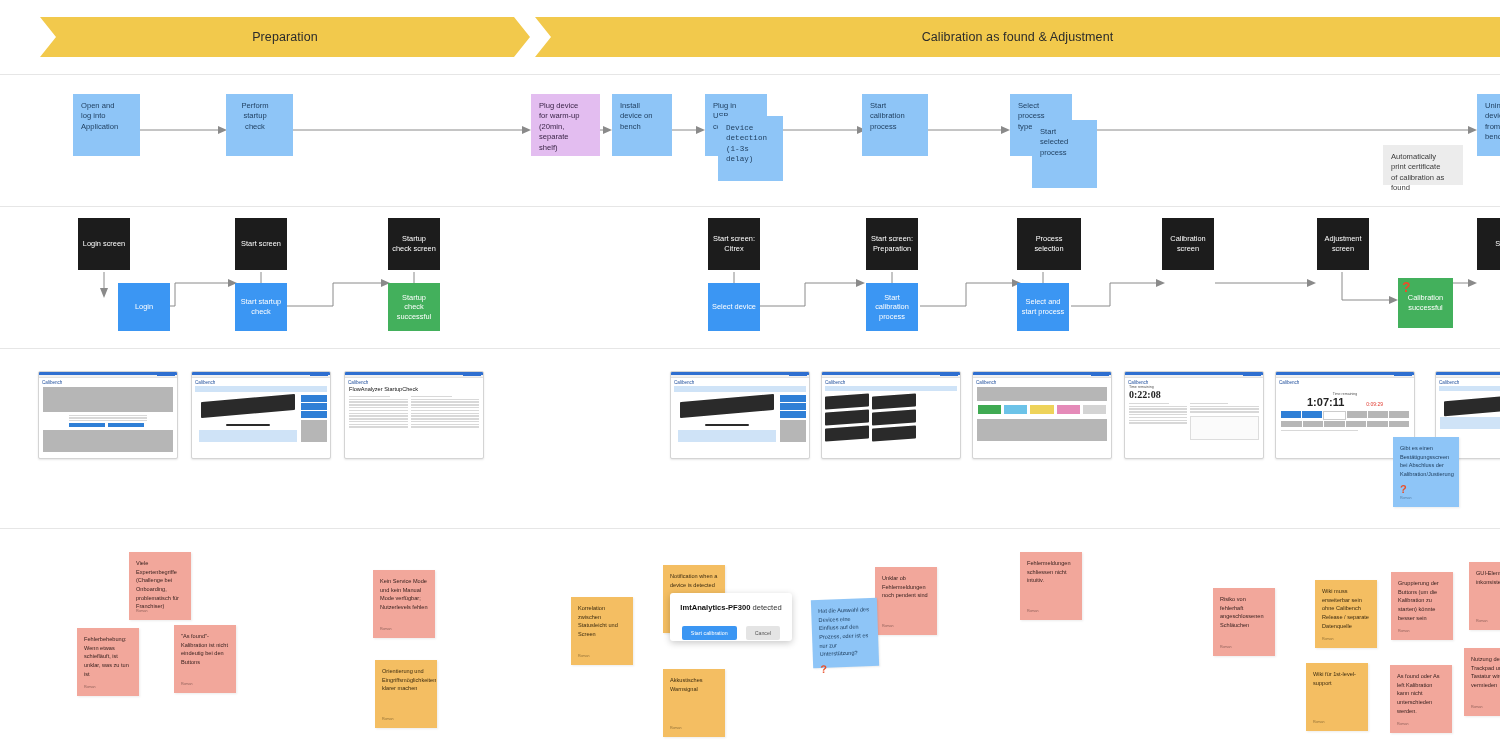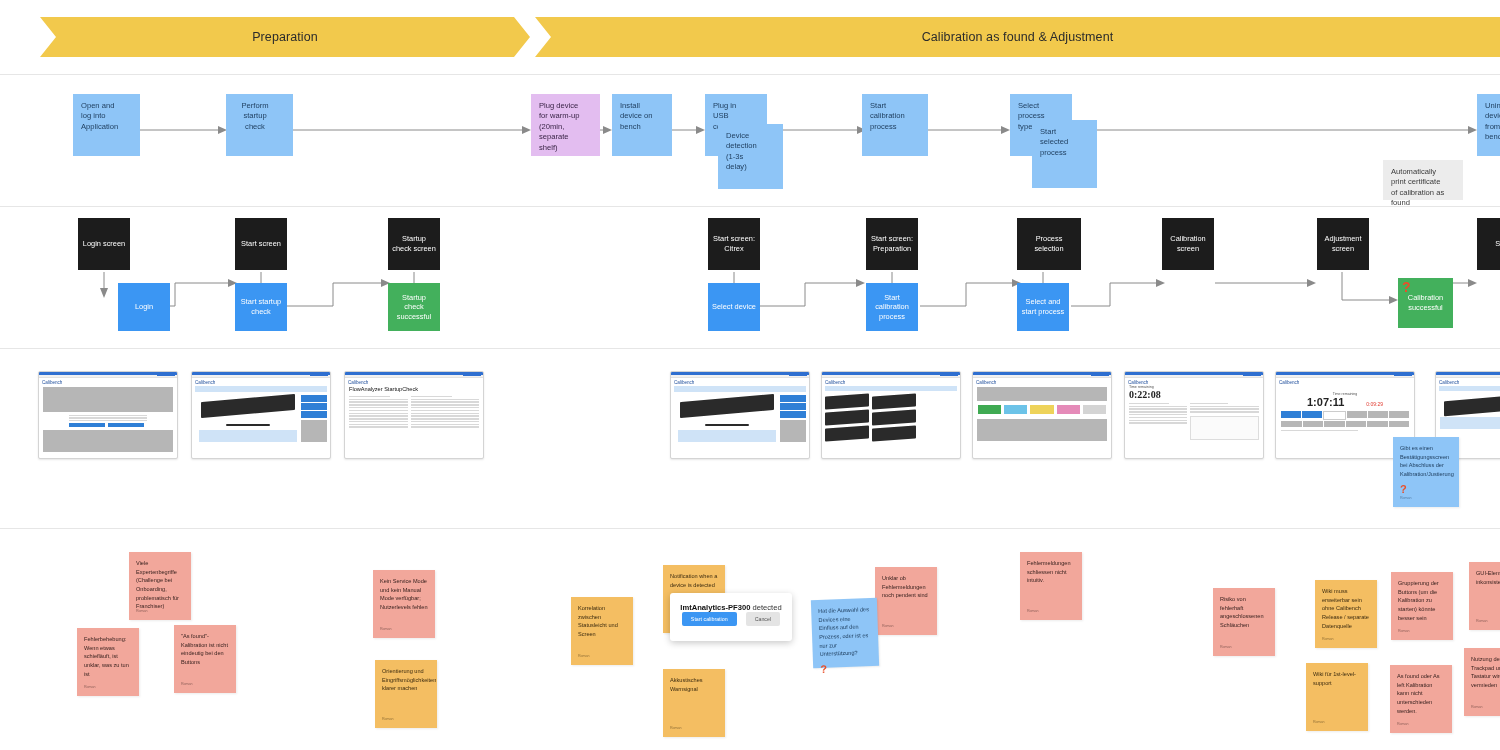--- a/index.html
+++ b/index.html
@@ -16,21 +16,21 @@
     clip-path:polygon(0 0, calc(100% - 16px) 0, 100% 50%, calc(100% - 16px) 100%, 0 100%, 16px 50%);
   }
   .phase.chev2{
     clip-path:polygon(0 0, 100% 0, 100% 100%, 0 100%, 16px 50%);
   }
 
   
   .node{position:absolute;box-sizing:border-box;padding:7px 17px 6px 8px;font-size:7.6px;line-height:1.38;}
   .node.blue{background:#8ec5f7;color:#1d3c5c;}
   .node.purple{background:#e3bdf0;color:#3a2547;}
-  .node.grey{background:#ececec;color:#3a3a3a;margin-top:15px;}
+  .node.grey{background:#ececec;color:#3a3a3a;}
   .node.black{background:#1c1c1c;color:#ffffff;display:flex;align-items:center;justify-content:center;text-align:center;padding:4px;}
   .node.brightblue{background:#3b96f3;color:#ffffff;display:flex;align-items:center;justify-content:center;text-align:center;padding:4px;}
   .node.green{background:#43b05c;color:#ffffff;display:flex;align-items:center;justify-content:center;text-align:center;padding:4px;}
   .node.black span,.node.brightblue span,.node.green span{font-size:7.4px;line-height:1.3;display:block;}
 
   .qmark{position:absolute;font-size:14px;font-weight:bold;color:#e8502a;line-height:1;}
 
   
   .conn{position:absolute;}
   .conn line,.conn path,.conn polyline{stroke:#8a8a8a;stroke-width:1;fill:none;}
@@ -54,21 +54,21 @@
   
   .note{position:absolute;box-sizing:border-box;padding:7px 7px 0 7px;font-size:5.6px;line-height:1.55;box-shadow:1px 1px 2px rgba(0,0,0,.08);}
   .note.red{background:#f2a79b;color:#3a2320;}
   .note.orange{background:#f4be62;color:#3d2c10;}
   .note.blue{background:#8ec5f7;color:#1d3c5c;}
   .note .author{position:absolute;left:7px;bottom:5px;font-size:3.6px;opacity:.55;}
   .note .q{font-size:11px;font-weight:bold;color:#e8502a;line-height:1;margin-top:5px;}
 
   
   .dialog{position:absolute;background:#ffffff;border-radius:3px;box-shadow:0 2px 7px rgba(0,0,0,.22);box-sizing:border-box;}
-  .dialog .dtitle{font-size:7.6px;text-align:center;padding:10px 6px 0 6px;color:#333;}
+  .dialog .dtitle{font-size:7.6px;text-align:center;padding:10px 6px 14px 6px;color:#333;}
   .dialog .dtitle b{color:#111;}
   .dialog .drow{display:flex;gap:9px;justify-content:center;padding:0 10px 10px 10px;}
   .dialog .btn{font-size:5.3px;padding:4px 9px;border-radius:2px;}
   .dialog .btn.pri{background:#3b96f3;color:#fff;}
   .dialog .btn.sec{background:#e4e4e4;color:#555;}
 </style>
 </head>
 <body>
 
 <div id="canvas">
@@ -105,21 +105,21 @@
   <div class="node blue" style="left:73px;top:94px;width:67px;height:62px;">Open and log into Application</div>
 
   <div class="node blue" style="left:226px;top:94px;width:67px;height:62px;text-align:center;">Perform startup check</div>
 
   <div class="node purple" style="left:531px;top:94px;width:69px;height:62px;">Plug device for warm-up (20min, separate shelf)</div>
 
   <div class="node blue" style="left:612px;top:94px;width:60px;height:62px;">Install device on bench</div>
 
   <div class="node blue" style="left:705px;top:94px;width:62px;height:62px;">Plug in USB connector</div>
 
-  <div class="node blue" style="left:718px;top:124px;width:65px;height:65px;">Device detection (1-3s delay)</div>
+  <div class="node blue" style="left:718px;top:116px;width:65px;height:65px;font-family:Liberation Mono, monospace;">Device detection (1-3s delay)</div>
 
   <div class="node blue" style="left:862px;top:94px;width:66px;height:62px;">Start calibration process</div>
 
   <div class="node blue" style="left:1010px;top:94px;width:62px;height:62px;">Select process type</div>
 
   <div class="node blue" style="left:1032px;top:120px;width:65px;height:68px;">Start selected process</div>
 
   <div class="node grey" style="left:1383px;top:145px;width:80px;height:40px;">Automatically print certificate of calibration as found</div>
 
   <div class="node blue" style="left:1477px;top:94px;width:62px;height:62px;">Uninstall device from bench</div>

